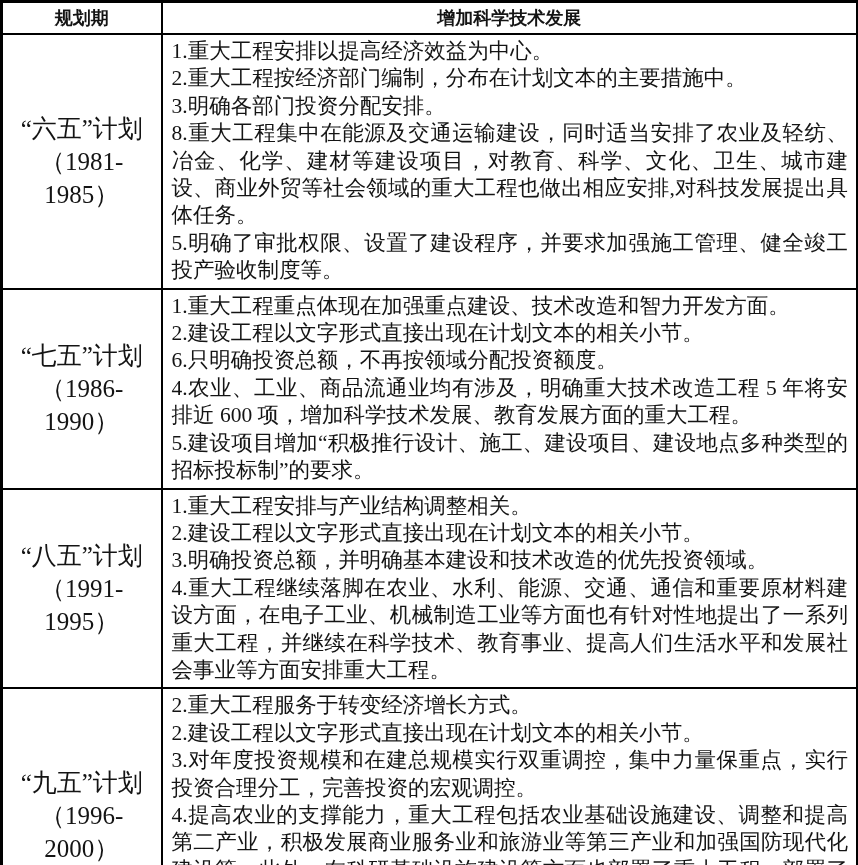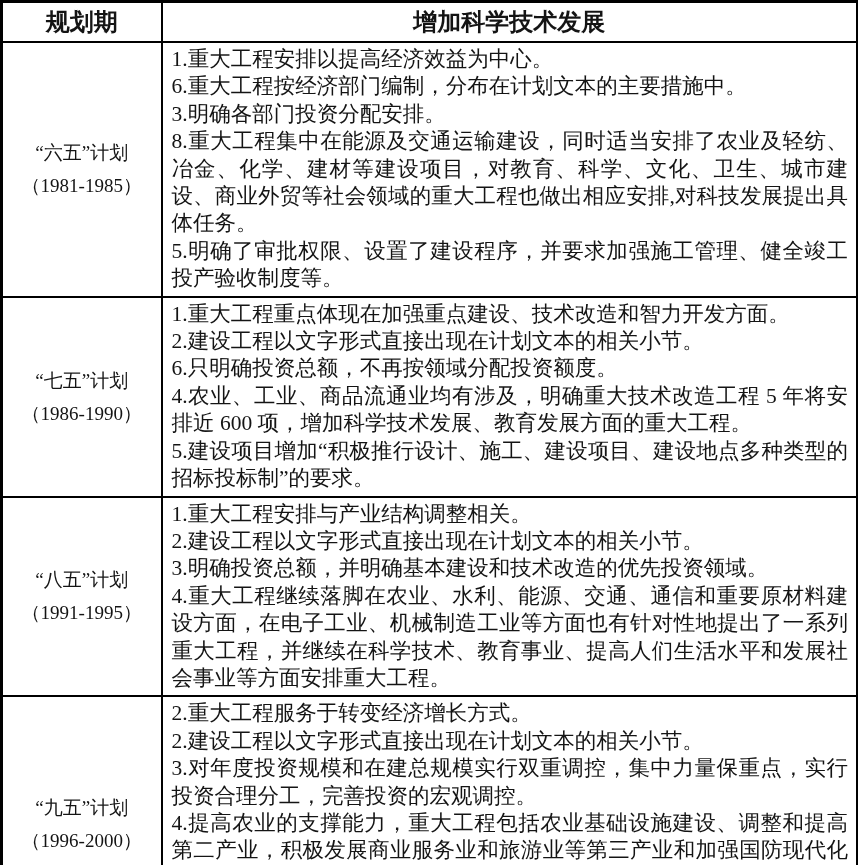--- a/index.html
+++ b/index.html
@@ -25,28 +25,28 @@
   table.plan-table th,
   table.plan-table td {
     border: 2px solid #000000;
     box-sizing: border-box;
     vertical-align: middle;
   }
   table.plan-table {
     border: 3px solid #000000;
   }
   th.hdr {
-    font-size: 24px;
+    font-size: 18px;
     font-weight: bold;
     padding: 3px 2px;
     height: 31px;
   }
   td.period-cell {
     text-align: center;
-    font-size: 19px;
+    font-size: 25px;
     line-height: 33px;
     vertical-align: middle;
     padding: 2px;
   }
   td.features-cell {
     vertical-align: middle;
     padding: 3px 8px 3px 9px;
     font-size: 21.5px;
     line-height: 27.4px;
     text-align: justify;
@@ -75,21 +75,21 @@
       </tr>
     </thead>
     <tbody>
       <tr class="r0">
         <td class="period-cell">
           <div>“六五”计划</div>
           <div>（1981-1985）</div>
         </td>
         <td class="features-cell">
           <div class="feature-line">1.重大工程安排以提高经济效益为中心。</div>
-          <div class="feature-line">6.重大工程按经济部门编制，分布在计划文本的主要措施中。</div>
+          <div class="feature-line">2.重大工程按经济部门编制，分布在计划文本的主要措施中。</div>
           <div class="feature-line">3.明确各部门投资分配安排。</div>
           <div class="feature-line">8.重大工程集中在能源及交通运输建设，同时适当安排了农业及轻纺、冶金、化学、建材等建设项目，对教育、科学、文化、卫生、城市建设、商业外贸等社会领域的重大工程也做出相应安排,对科技发展提出具体任务。</div>
           <div class="feature-line">5.明确了审批权限、设置了建设程序，并要求加强施工管理、健全竣工投产验收制度等。</div>
         </td>
       </tr>
       <tr class="r1">
         <td class="period-cell">
           <div>“七五”计划</div>
           <div>（1986-1990）</div>
         </td>

